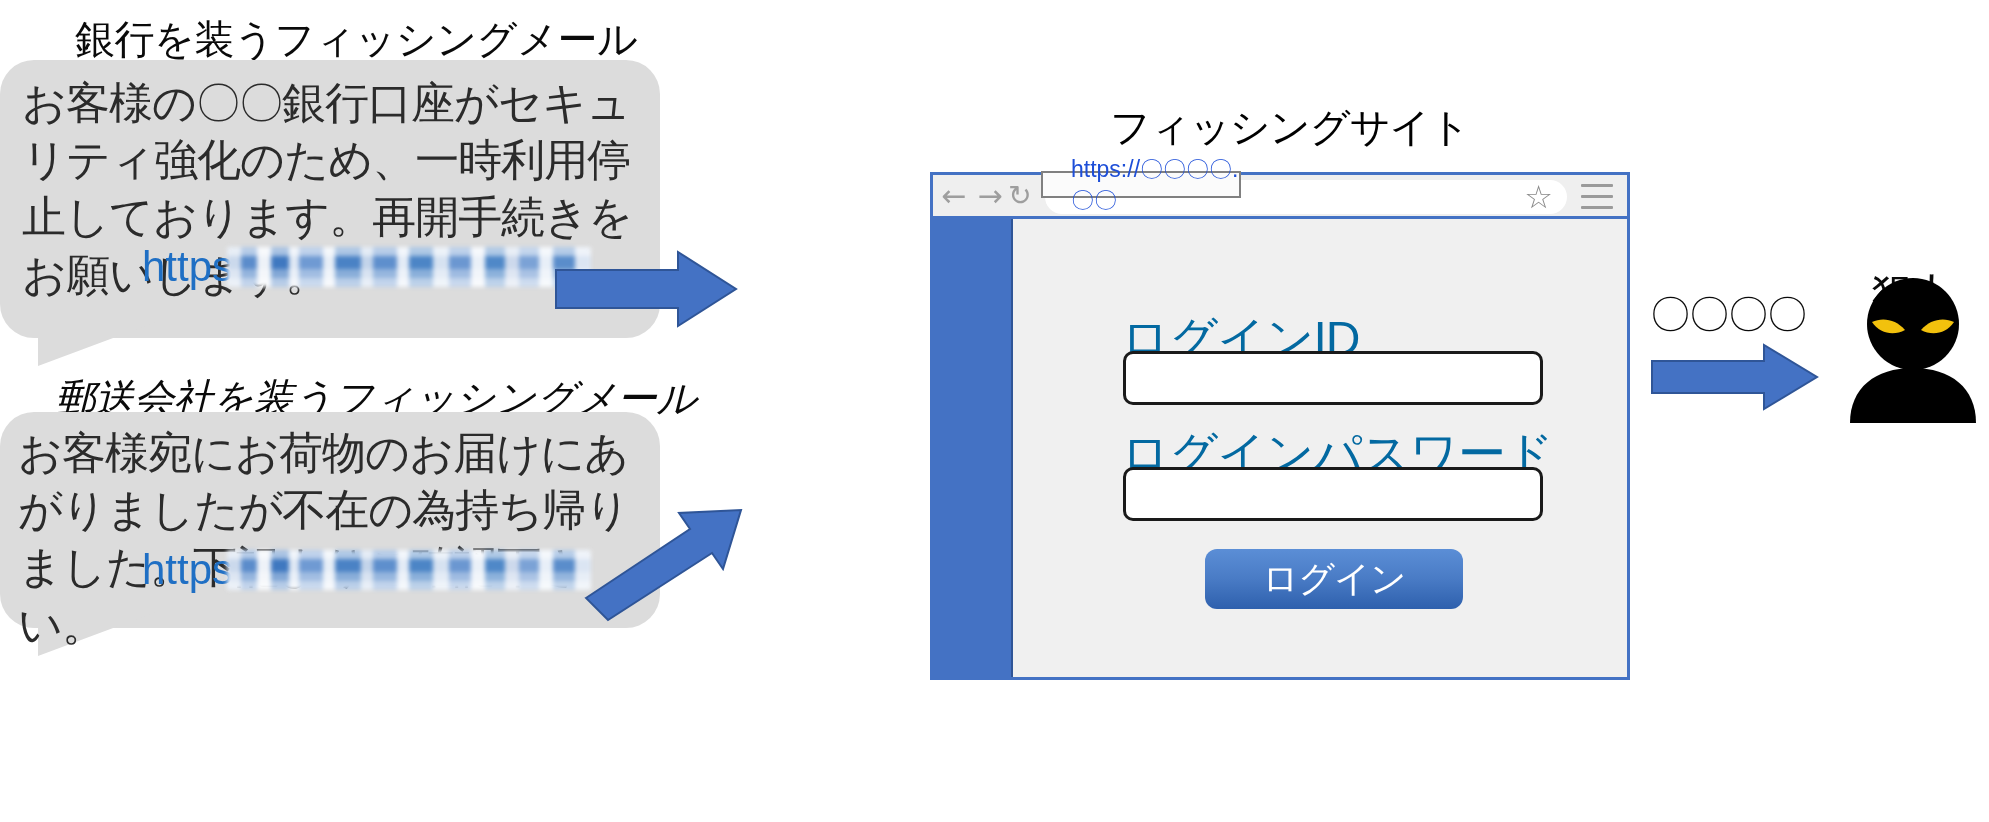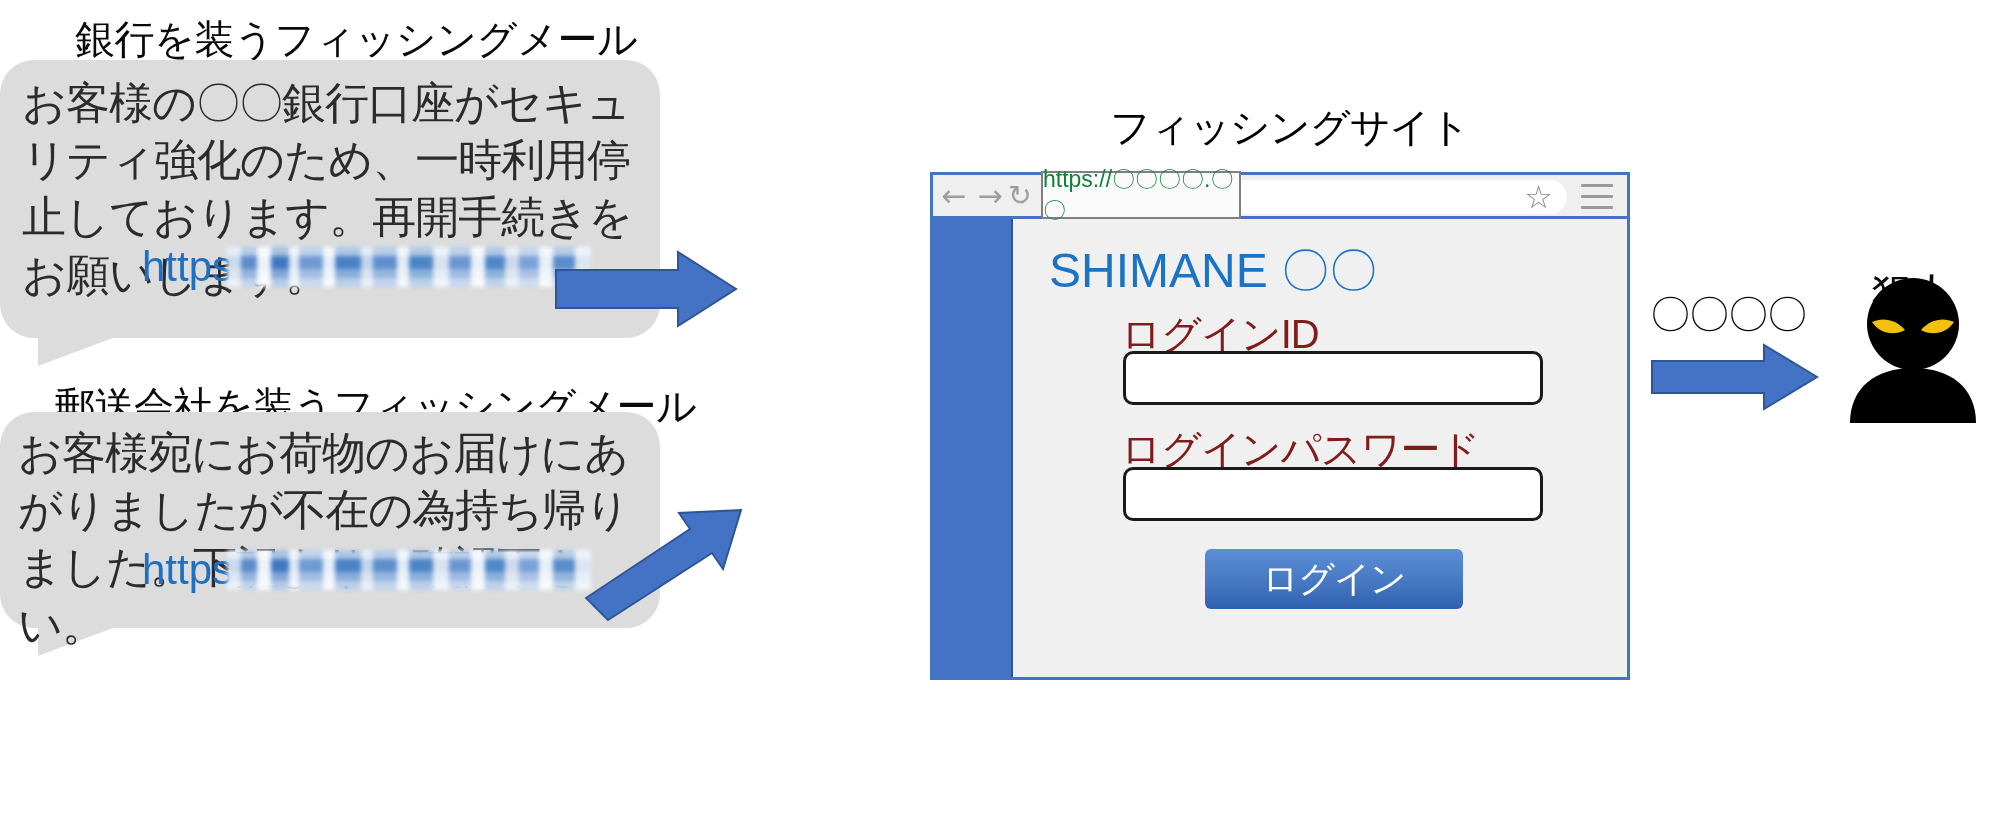--- a/index.html
+++ b/index.html
@@ -133,31 +133,32 @@
     width: 30px;
     text-align: center;
     font-family: "DejaVu Sans", sans-serif;
   }
   #reload-icon { font-size: 28px; margin-left: 0px; }
   #url-field {
     position: absolute;
     left: 108px;
     top: -4px;
     width: 200px;
-    height: 48px;
+    height: 27px;
     background: #fbfbfb;
     border: 2px solid #808080;
     box-sizing: border-box;
     display: flex;
     align-items: center;
     justify-content: center;
     font-size: 23px;
-    color: #15803d;
+    color: #1d4ed8;
     letter-spacing: 0px;
     z-index: 4;
+    padding-left: 28px;
   }
   #omnibox {
     position: absolute;
     left: 112px;
     right: 60px;
     top: 5px;
     height: 34px;
     background: #ffffff;
     border-radius: 17px;
     z-index: 2;
@@ -205,37 +206,37 @@
   #site-logo {
     position: absolute;
     left: 36px; top: 20px;
     font-size: 48px;
     color: #1a73c4;
     letter-spacing: 0px;
     white-space: nowrap;
   }
   .field-label {
     position: absolute;
-    font-size: 40px;
-    color: #7f1d1d;
+    font-size: 48px;
+    color: #0369a1;
     letter-spacing: -1px;
     white-space: nowrap;
   }
   .text-input {
     position: absolute;
     box-sizing: border-box;
     background: #ffffff;
     border: 3px solid #1a1a1a;
     border-radius: 10px;
   }
   #login-button {
     position: absolute;
     box-sizing: border-box;
     border: none;
-    border-radius: 6px;
+    border-radius: 12px;
     color: #ffffff;
     font-size: 36px;
     letter-spacing: -1px;
     background: linear-gradient(180deg, #5b8ed6 0%, #4a7cc6 48%, #2e60ad 100%);
     display: flex;
     align-items: center;
     justify-content: center;
     cursor: pointer;
     font-family: "Liberation Sans", sans-serif;
   }
@@ -272,21 +273,21 @@
   <span class="url-http">https</span>
   <span class="url-mosaic" style="width:364px;"></span>
 </div>
 
 <div class="arrow-h" style="left:556px; top:252px;">
   <svg width="180" height="74" viewBox="0 0 180 74">
     <polygon points="0,18 122,18 122,0 180,37 122,74 122,56 0,56" fill="#4472c4" stroke="#2f5597" stroke-width="2"></polygon>
   </svg>
 </div>
 
-<div class="abs bubble-heading" style="left:55px; top:372px;">郵送会社を装うフィッシングメール</div>
+<div class="abs bubble-heading" style="left:55px; top:364px;font-style:italic;">郵送会社を装うフィッシングメール</div>
 
 <div class="abs bubble" id="delivery-bubble" style="left:0px; top:400px; width:660px; height:216px;"></div>
 <div class="bubble-tail" style="left:38px; top:612px;
      border-width:0 0 44px 118px; border-color:transparent transparent transparent #dcdcdc;"></div>
 
 <div class="abs bubble-body" style="left:18px; top:412px; width:632px;">お客様宛にお荷物のお届けにあがりましたが不在の為持ち帰りました。下記よりご確認下さい。</div>
 
 <div class="url-line" style="left:98px; top:546px;">
   <span class="url-http">https</span>
   <span class="url-mosaic" style="width:364px;"></span>
@@ -317,21 +318,20 @@
       <span></span>
       <span></span>
       <span></span>
     </div>
   </div>
 
   <div id="browser-body">
     <div id="site-sidebar"></div>
 
     <div id="site-content">
-      <div id="site-logo">SHIMANE 〇〇</div>
 
       <div class="field-label" style="left:108px; top:88px;">ログインID</div>
       <input class="text-input" style="left: 110px; top: 132px; width: 420px; height: 54px;" placeholder="">
 
       <div class="field-label" style="left:108px; top:203px;">ログインパスワード</div>
       <input class="text-input" type="password" style="left: 110px; top: 248px; width: 420px; height: 54px;" placeholder="">
 
       <div id="login-button" style="left:192px; top:330px; width:258px; height:60px;">ログイン</div>
     </div>
   </div>

